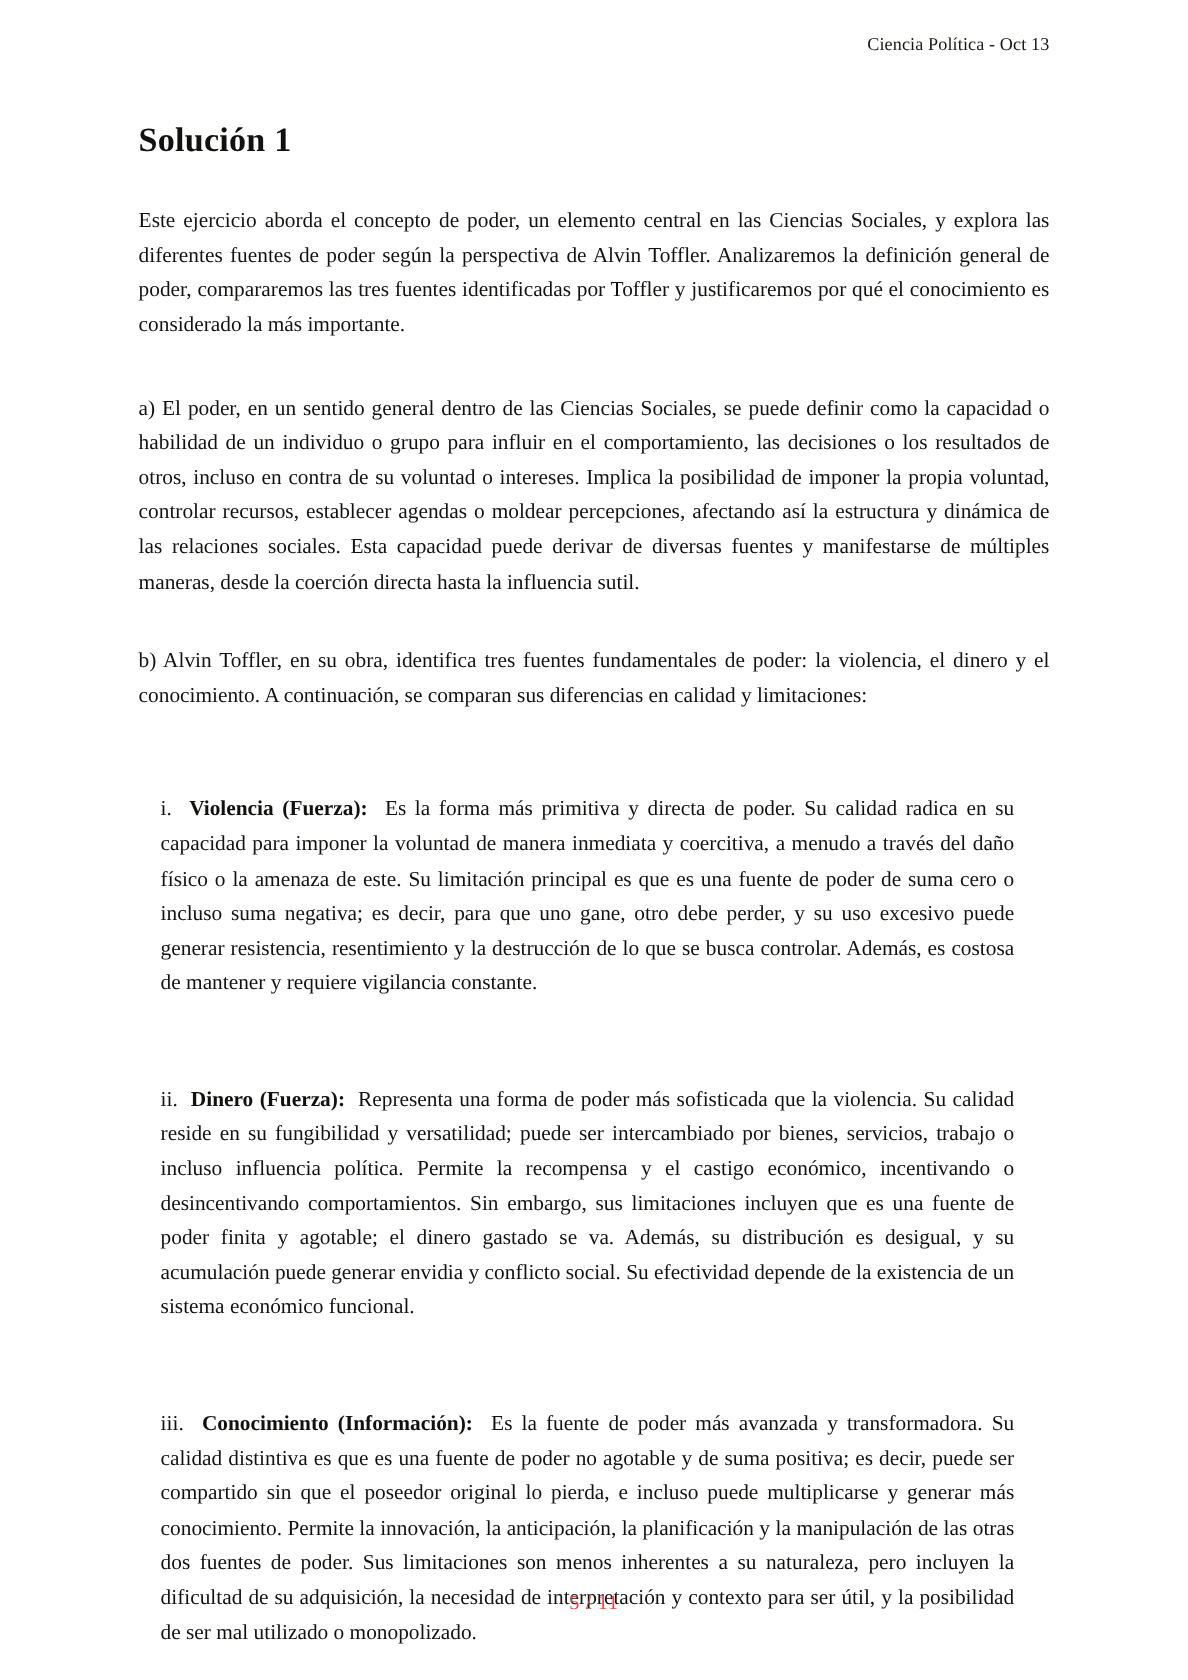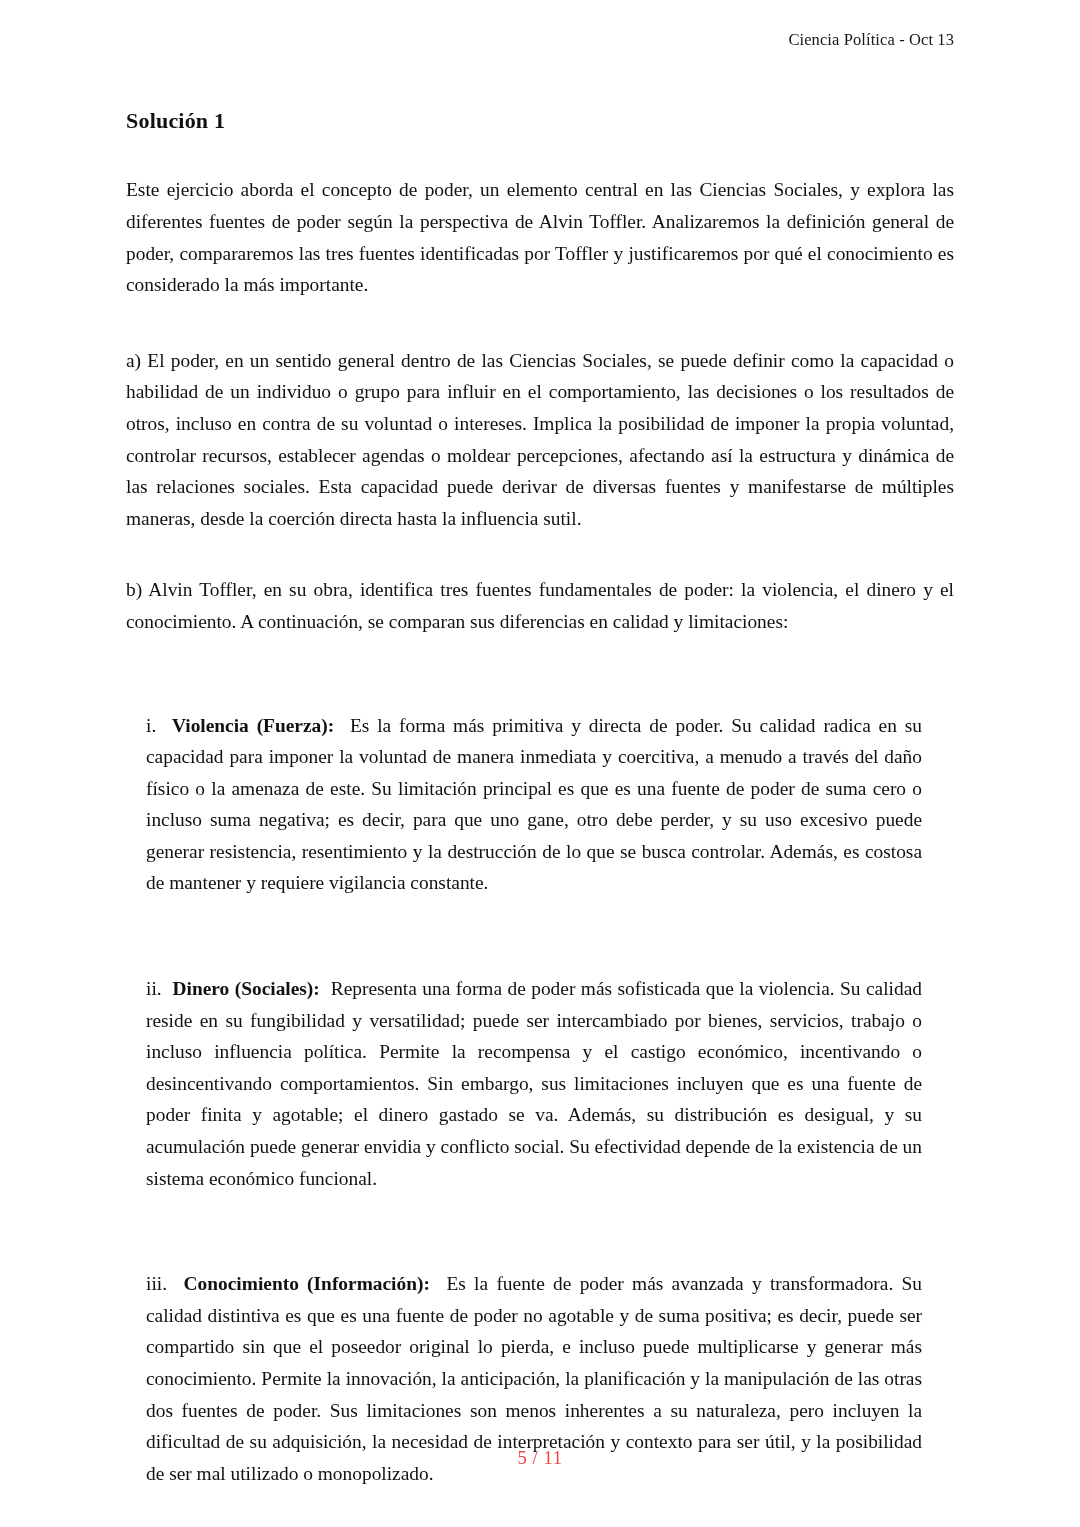--- a/index.html
+++ b/index.html
@@ -38,21 +38,21 @@
 
   
   .content {
     position: absolute;
     top: 108px;
     left: 126px;
     width: 828px;
   }
 
   h1.doc-title {
-    font-size: 22px;
+    font-size: 31px;
     font-weight: bold;
     margin: 0 0 26px 0;
     letter-spacing: 0.2px;
     line-height: 1.2;
   }
 
   p.para {
     font-size: 19.4px;
     line-height: 31.6px;
     margin: 0 0 28px 0;
@@ -123,21 +123,21 @@
     <p class="para sec-b">b) Alvin Toffler, en su obra, identifica tres fuentes fundamentales de poder: la violencia, el dinero y el conocimiento. A continuación, se comparan sus diferencias en calidad y limitaciones:</p>
 
     <div class="sub-item">
       <span class="sub-marker">i.</span>
       <span>&nbsp;</span><span class="sub-label">Violencia (Fuerza):</span>
       <span>&nbsp;</span><span>Es la forma más primitiva y directa de poder. Su calidad radica en su capacidad para imponer la voluntad de manera inmediata y coercitiva, a menudo a través del daño físico o la amenaza de este. Su limitación principal es que es una fuente de poder de suma cero o incluso suma negativa; es decir, para que uno gane, otro debe perder, y su uso excesivo puede generar resistencia, resentimiento y la destrucción de lo que se busca controlar. Además, es costosa de mantener y requiere vigilancia constante.</span>
     </div>
 
     <div class="sub-item">
       <span class="sub-marker">ii.</span>
-      <span>&nbsp;</span><span class="sub-label">Dinero (Sociales):</span>
+      <span>&nbsp;</span><span class="sub-label">Dinero (Fuerza):</span>
       <span>&nbsp;</span><span>Representa una forma de poder más sofisticada que la violencia. Su calidad reside en su fungibilidad y versatilidad; puede ser intercambiado por bienes, servicios, trabajo o incluso influencia política. Permite la recompensa y el castigo económico, incentivando o desincentivando comportamientos. Sin embargo, sus limitaciones incluyen que es una fuente de poder finita y agotable; el dinero gastado se va. Además, su distribución es desigual, y su acumulación puede generar envidia y conflicto social. Su efectividad depende de la existencia de un sistema económico funcional.</span>
     </div>
 
     <div class="sub-item">
       <span class="sub-marker">iii.</span>
       <span>&nbsp;</span><span class="sub-label">Conocimiento (Información):</span>
       <span>&nbsp;</span><span>Es la fuente de poder más avanzada y transformadora. Su calidad distintiva es que es una fuente de poder no agotable y de suma positiva; es decir, puede ser compartido sin que el poseedor original lo pierda, e incluso puede multiplicarse y generar más conocimiento. Permite la innovación, la anticipación, la planificación y la manipulación de las otras dos fuentes de poder. Sus limitaciones son menos inherentes a su naturaleza, pero incluyen la dificultad de su adquisición, la necesidad de interpretación y contexto para ser útil, y la posibilidad de ser mal utilizado o monopolizado.</span>
     </div>
 
   </div>

